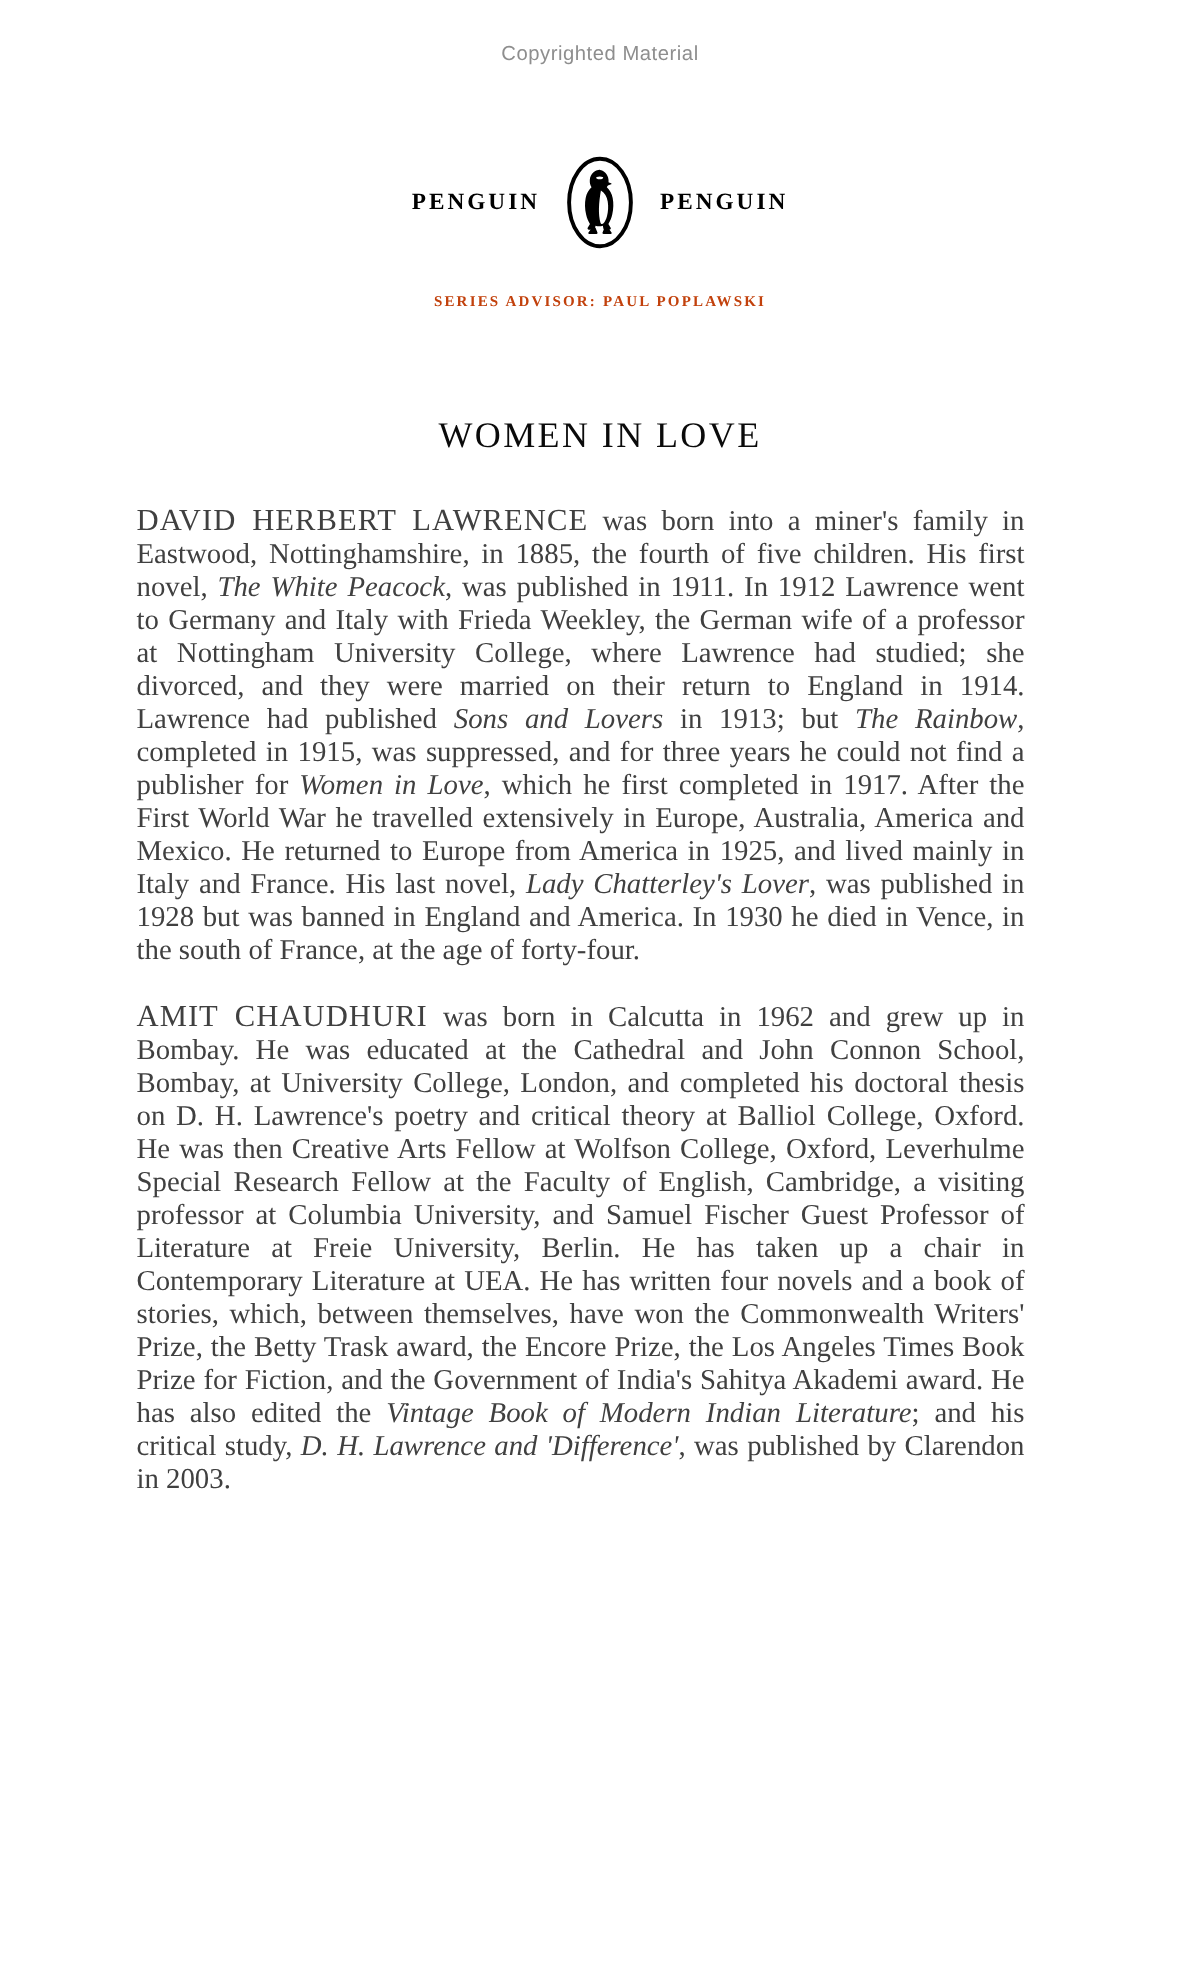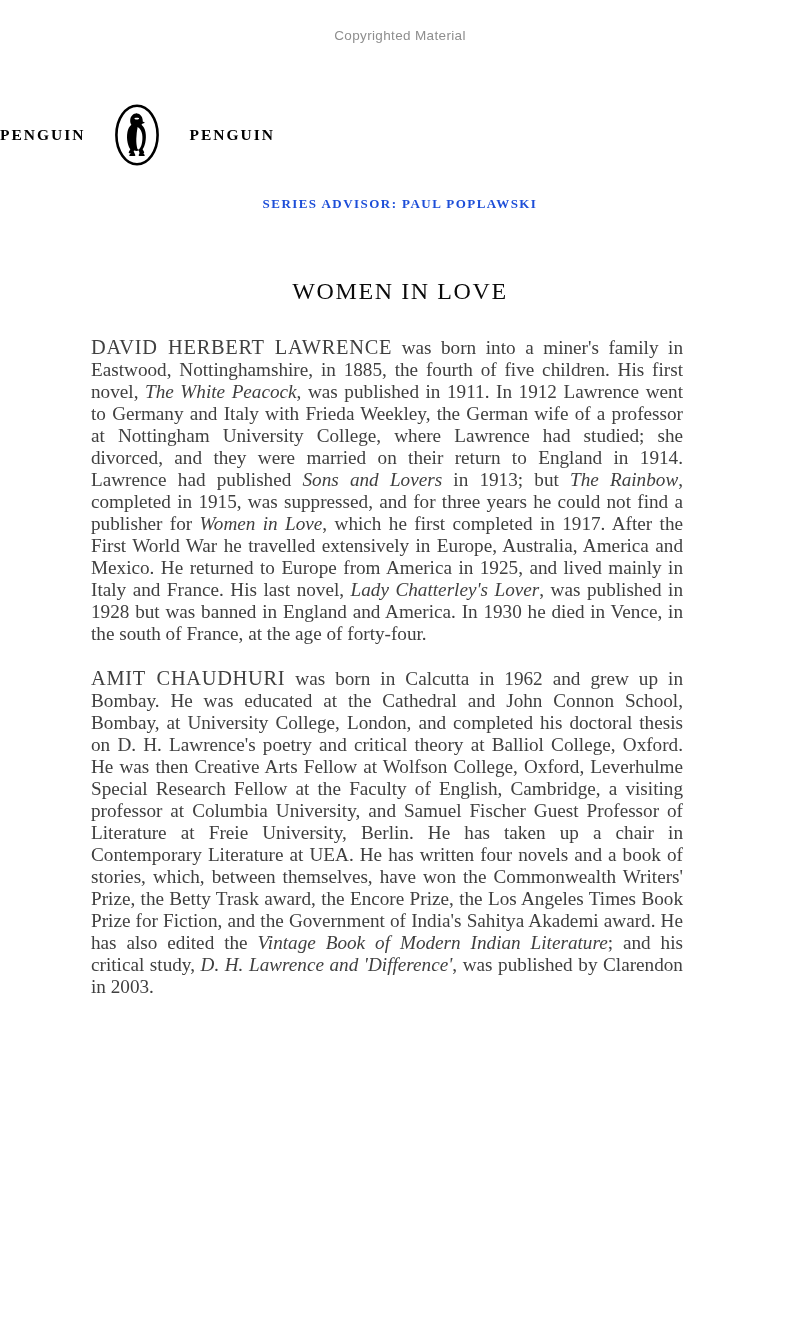--- a/index.html
+++ b/index.html
@@ -36,21 +36,22 @@
   .watermark-bottom { top: 1276px; }
 
   
   .imprint {
     position: absolute;
     top: 104px;
     left: 0;
     width: 800px;
     display: flex;
     align-items: center;
-    gap: 12px;
+    justify-content: center;
+    gap: 0;
   }
   .imprint-word {
     font-family: "Liberation Serif", "DejaVu Serif", serif;
     font-size: 15.5px;
     font-weight: 700;
     letter-spacing: 2.0px;
     color: #000000;
     line-height: 1;
     padding-bottom: 1px;
   }
@@ -58,24 +59,24 @@
   .imprint-word.right { margin-left: 17px; }
   .penguin-mark { display: block; width: 46px; height: 62px; }
 
   
   .series-advisor {
     position: absolute;
     top: 196px;
     left: 0;
     width: 800px;
     text-align: center;
-    font-size: 13px;
+    font-size: 10px;
     font-weight: 700;
     letter-spacing: 1.45px;
-    color: #1d4ed8;
+    color: #c2410c;
     white-space: nowrap;
   }
 
   
   .book-title {
     position: absolute;
     top: 262px;
     left: 0;
     width: 800px;
     text-align: center;

